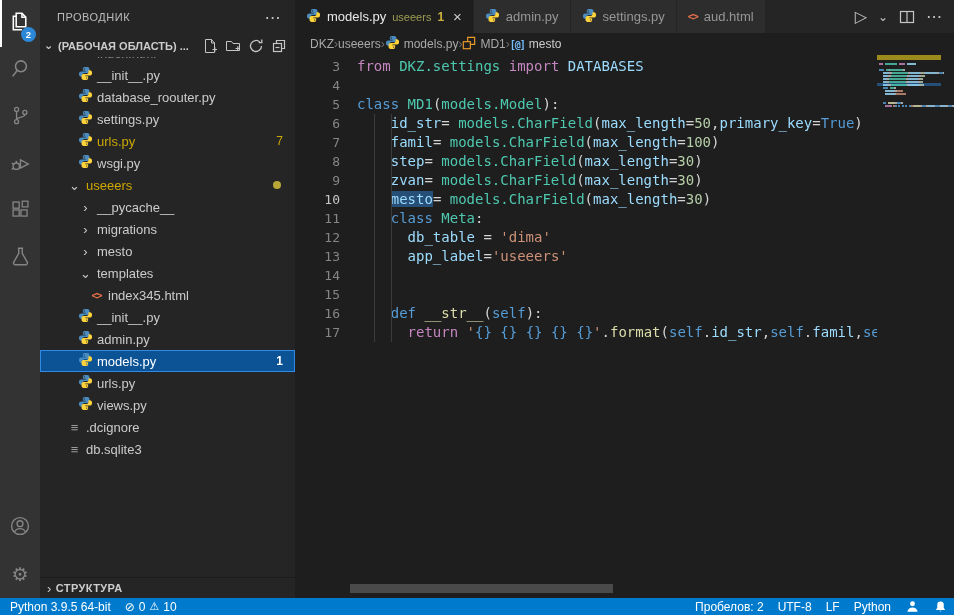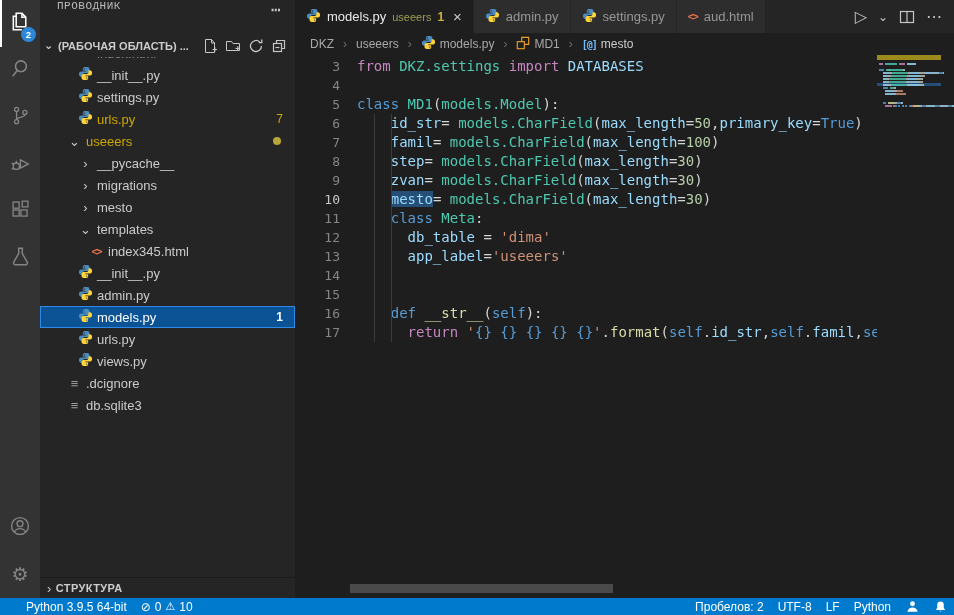--- a/index.html
+++ b/index.html
@@ -11,21 +11,21 @@
   
   .activitybar{width:40px;background:#333333;display:flex;flex-direction:column;justify-content:space-between;flex:none;}
   .ab-item{height:47px;display:flex;align-items:center;justify-content:center;color:#858585;position:relative;cursor:pointer;}
   .ab-item.active{color:#ffffff;border-left:2px solid #ffffff;padding-right:2px;}
   .ab-badge{position:absolute;right:4px;bottom:5px;min-width:15px;height:15px;border-radius:50%;
     background:#2b87d8;color:#fff;font-size:9.5px;display:flex;align-items:center;justify-content:center;font-weight:700;}
 
   
   .sidebar{width:255px;background:#252526;display:flex;flex-direction:column;color:#cccccc;flex:none;min-height:0;}
   .sb-title{height:34px;padding:0 14px 0 17px;font-size:11px;color:#bbbbbb;letter-spacing:.5px;
-    display:flex;justify-content:space-between;flex:none;font-family:Liberation Mono, monospace;}
+    display:flex;align-items:center;justify-content:space-between;flex:none;}
   .sb-more{color:#c5c5c5;cursor:pointer;font-size:15px;}
   .ws-row{height:23px;display:flex;align-items:center;font-size:11px;font-weight:700;color:#cccccc;
     padding:0 8px 0 4px;flex:none;}
   .ws-chev{width:14px;font-size:11px;color:#cccccc;}
   .ws-label{white-space:nowrap;overflow:hidden;}
   .ws-actions{margin-left:auto;display:flex;gap:7px;color:#c5c5c5;}
   .ws-actions .icon{cursor:pointer;display:flex;align-items:center;}
   .tree{flex:1;overflow:hidden;font-size:13px;min-height:0;}
   .tree-row{height:22px;display:flex;align-items:center;cursor:pointer;position:relative;color:#cbcbcb;}
   .tree-row.partial{margin-top:-15px;}
@@ -49,21 +49,21 @@
   .tab{display:flex;align-items:center;gap:6px;padding:0 11px;background:#2d2d2d;color:#969696;
     font-size:13px;border-right:1px solid #252526;cursor:pointer;white-space:nowrap;}
   .tab.active{background:#1e1e1e;color:#e9e9e9;}
   .tab .desc{font-size:11px;color:#9d9d54;}
   .tab .tabbadge{color:#ccb23d;font-size:12px;font-weight:700;}
   .tab .close{margin-left:3px;color:#cccccc;font-size:15px;line-height:1;}
   .ed-actions{display:flex;align-items:center;gap:11px;padding:0 12px;color:#c5c5c5;flex:none;}
   .ed-actions .icon{cursor:pointer;display:flex;align-items:center;}
 
   .breadcrumb{height:22px;display:flex;align-items:center;font-size:12px;color:#a9a9a9;
-    padding-left:15px;gap:9px;background:#1e1e1e;flex:none;}
+    padding-left:15px;gap:0;background:#1e1e1e;flex:none;}
   .bc-item{display:flex;align-items:center;gap:4px;cursor:pointer;white-space:nowrap;}
   .bc-item:last-child{color:#cccccc;}
   .bc-sep{color:#6e6e6e;}
 
   .editor{flex:1;position:relative;overflow:hidden;min-height:0;}
   .code{position:absolute;left:0;top:2px;right:77px;bottom:0;overflow:hidden;
     font-family:"DejaVu Sans Mono",monospace;font-size:14px;line-height:19px;white-space:pre;}
   .code-line{display:flex;height:19px;}
   .ln{width:45px;flex:none;text-align:right;color:#858585;font-size:13px;}
   .ln.cur{color:#c6c6c6;}
@@ -76,21 +76,21 @@
   .minimap{position:absolute;top:0;right:13px;width:64px;cursor:pointer;}
   .mm-band{height:5px;background:#9c8a1d;margin-bottom:2px;}
   .mm-row{height:3px;display:flex;align-items:center;padding-left:2px;}
   .mm-row.sel{background:#264f78;}
   .mm-row span{height:2px;display:inline-block;flex:none;}
   .hscroll{position:absolute;bottom:5px;left:55px;width:263px;height:9px;background:#4a4a4a;cursor:pointer;}
 
   
   .statusbar{height:17px;background:#007acc;color:#ffffff;display:flex;justify-content:space-between;
     align-items:center;font-size:12px;flex:none;}
-  .sbgroup{display:flex;height:100%;align-items:center;padding-left:16px;}
+  .sbgroup{display:flex;height:100%;align-items:center;}
   .seg{padding:0 7px;height:100%;display:flex;align-items:center;gap:4px;cursor:pointer;white-space:nowrap;}
   .seg:first-child{padding-left:10px;}
   .seg .icon{display:flex;align-items:center;}
   .htmlicon{font-weight:700;letter-spacing:-1px;font-family:"DejaVu Sans Mono",monospace;}
 </style>
 </head>
 <body>
 
 <div class="app">
   <div class="main">
@@ -208,31 +208,49 @@
             </span>
             <span class="lbl">__init__.py</span>
           </div>
           <div class="tree-row" style="padding-left: 37px;">
             <span class="slot">
               <span class="icon"><svg width="15" height="15" viewBox="0 0 16 16">
                   <path fill="#4b8bbe" d="M7.9 1C5 1 5.2 2.3 5.2 3.1V5h3v.8H3.5C2.2 5.8 1 6.6 1 8.5c0 2 1 2.9 2.3 2.9h1.5V9.7c0-1.3 1.1-2.3 2.4-2.3h3c1.1 0 2-.9 2-2V3.1C12.2 2 11.3 1 9.9 1H7.9zM6.7 2.4a.7.7 0 110 1.4.7.7 0 010-1.4z"></path>
                   <path fill="#ffd43b" d="M8.1 15c2.9 0 2.7-1.3 2.7-2.1V11h-3v-.8h4.7c1.3 0 2.5-.8 2.5-2.7 0-2-1-2.9-2.3-2.9h-1.5v1.7c0 1.3-1.1 2.3-2.4 2.3h-3c-1.1 0-2 .9-2 2v2.3C3.8 14 4.7 15 6.1 15h2zM9.3 13.6a.7.7 0 110-1.4.7.7 0 010 1.4z"></path>
                 </svg></span>
             </span>
+            <span class="lbl">database_roouter.py</span>
+          </div>
+          <div class="tree-row" style="padding-left: 37px;">
+            <span class="slot">
+              <span class="icon"><svg width="15" height="15" viewBox="0 0 16 16">
+                  <path fill="#4b8bbe" d="M7.9 1C5 1 5.2 2.3 5.2 3.1V5h3v.8H3.5C2.2 5.8 1 6.6 1 8.5c0 2 1 2.9 2.3 2.9h1.5V9.7c0-1.3 1.1-2.3 2.4-2.3h3c1.1 0 2-.9 2-2V3.1C12.2 2 11.3 1 9.9 1H7.9zM6.7 2.4a.7.7 0 110 1.4.7.7 0 010-1.4z"></path>
+                  <path fill="#ffd43b" d="M8.1 15c2.9 0 2.7-1.3 2.7-2.1V11h-3v-.8h4.7c1.3 0 2.5-.8 2.5-2.7 0-2-1-2.9-2.3-2.9h-1.5v1.7c0 1.3-1.1 2.3-2.4 2.3h-3c-1.1 0-2 .9-2 2v2.3C3.8 14 4.7 15 6.1 15h2zM9.3 13.6a.7.7 0 110-1.4.7.7 0 010 1.4z"></path>
+                </svg></span>
+            </span>
             <span class="lbl">settings.py</span>
           </div>
           <div class="tree-row" style="padding-left: 37px;">
             <span class="slot">
               <span class="icon"><svg width="15" height="15" viewBox="0 0 16 16">
                   <path fill="#4b8bbe" d="M7.9 1C5 1 5.2 2.3 5.2 3.1V5h3v.8H3.5C2.2 5.8 1 6.6 1 8.5c0 2 1 2.9 2.3 2.9h1.5V9.7c0-1.3 1.1-2.3 2.4-2.3h3c1.1 0 2-.9 2-2V3.1C12.2 2 11.3 1 9.9 1H7.9zM6.7 2.4a.7.7 0 110 1.4.7.7 0 010-1.4z"></path>
                   <path fill="#ffd43b" d="M8.1 15c2.9 0 2.7-1.3 2.7-2.1V11h-3v-.8h4.7c1.3 0 2.5-.8 2.5-2.7 0-2-1-2.9-2.3-2.9h-1.5v1.7c0 1.3-1.1 2.3-2.4 2.3h-3c-1.1 0-2 .9-2 2v2.3C3.8 14 4.7 15 6.1 15h2zM9.3 13.6a.7.7 0 110-1.4.7.7 0 010 1.4z"></path>
                 </svg></span>
             </span>
             <span class="lbl warn">urls.py</span>
             <span class="tbadge">7</span>
+          </div>
+          <div class="tree-row" style="padding-left: 37px;">
+            <span class="slot">
+              <span class="icon"><svg width="15" height="15" viewBox="0 0 16 16">
+                  <path fill="#4b8bbe" d="M7.9 1C5 1 5.2 2.3 5.2 3.1V5h3v.8H3.5C2.2 5.8 1 6.6 1 8.5c0 2 1 2.9 2.3 2.9h1.5V9.7c0-1.3 1.1-2.3 2.4-2.3h3c1.1 0 2-.9 2-2V3.1C12.2 2 11.3 1 9.9 1H7.9zM6.7 2.4a.7.7 0 110 1.4.7.7 0 010-1.4z"></path>
+                  <path fill="#ffd43b" d="M8.1 15c2.9 0 2.7-1.3 2.7-2.1V11h-3v-.8h4.7c1.3 0 2.5-.8 2.5-2.7 0-2-1-2.9-2.3-2.9h-1.5v1.7c0 1.3-1.1 2.3-2.4 2.3h-3c-1.1 0-2 .9-2 2v2.3C3.8 14 4.7 15 6.1 15h2zM9.3 13.6a.7.7 0 110-1.4.7.7 0 010 1.4z"></path>
+                </svg></span>
+            </span>
+            <span class="lbl">wsgi.py</span>
           </div>
           <div class="tree-row" style="padding-left: 26px;">
             <span class="slot">
               <span class="chev">⌄</span>
             </span>
             <span class="lbl warn">useeers</span>
             <span class="dot"></span>
           </div>
           <div class="tree-row" style="padding-left: 37px;">
             <span class="slot">

